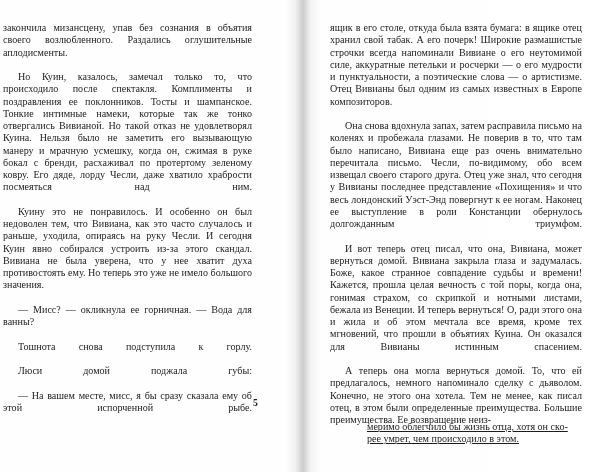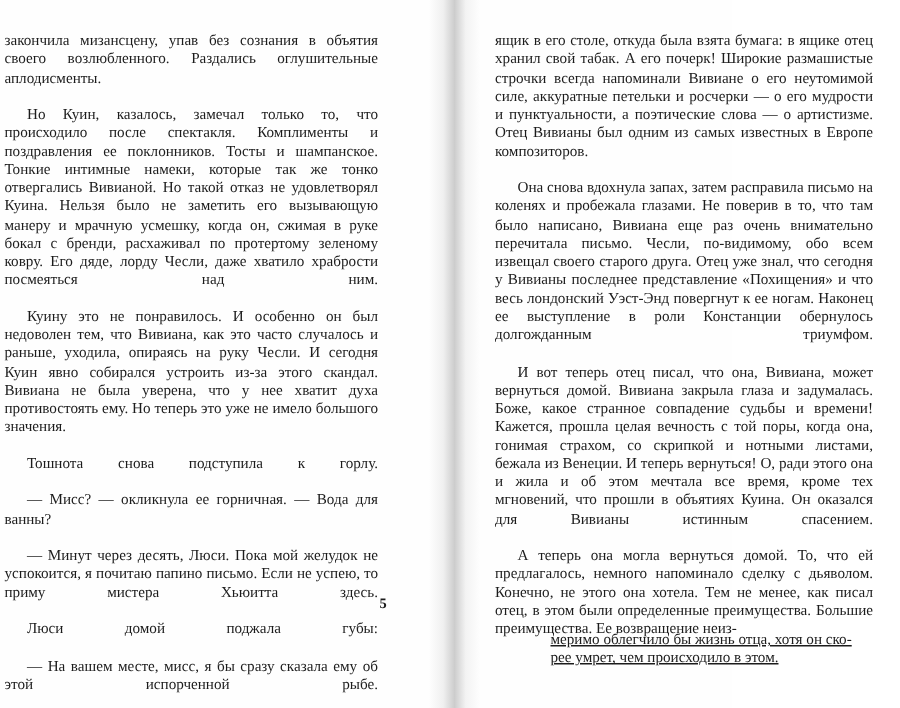--- a/index.html
+++ b/index.html
@@ -101,23 +101,22 @@
 
 <div id="spread">
 
   <div id="gutter"></div>
 
   <div class="page" id="page-left">
     <div class="textblock">
       <p class="para noindent">закончила мизансцену, упав без сознания в объятия своего возлюбленного. Раздались оглушительные аплодисменты.</p>
       <p class="para">Но Куин, казалось, замечал только то, что происходило после спектакля. Комплименты и поздравления ее поклонников. Тосты и шампанское. Тонкие интимные намеки, которые так же тонко отвергались Вивианой. Но такой отказ не удовлетворял Куина. Нельзя было не заметить его вызывающую манеру и мрачную усмешку, когда он, сжимая в руке бокал с бренди, расхаживал по протертому зеленому ковру. Его дяде, лорду Чесли, даже хватило храбрости посмеяться над ним.</p>
       <p class="para">Куину это не понравилось. И особенно он был недоволен тем, что Вивиана, как это часто случалось и раньше, уходила, опираясь на руку Чесли. И сегодня Куин явно собирался устроить из-за этого скандал. Вивиана не была уверена, что у нее хватит духа противостоять ему. Но теперь это уже не имело большого значения.</p>
+      <p class="para">— Мисс? — окликнула ее горничная. — Вода для ванны?</p>
       <p class="para">Тошнота снова подступила к горлу.</p>
-      <p class="para">— Мисс? — окликнула ее горничная. — Вода для ванны?</p>
-      <p class="para">— Минут через десять, Люси. Пока мой желудок не успокоится, я почитаю папино письмо. Если не успею, то приму мистера Хьюитта здесь.</p>
       <p class="para">Люси домой поджала губы:</p>
       <p class="para">— На вашем месте, мисс, я бы сразу сказала ему об этой испорченной рыбе.</p>
 
     </div>
     <div class="folio" id="folio-left">5</div>
   </div>
 
   <div class="page" id="page-right">
     <div class="textblock">
       <p class="para noindent">ящик в его столе, откуда была взята бумага: в ящике отец хранил свой табак. А его почерк! Широкие размашистые строчки всегда напоминали Вивиане о его неутомимой силе, аккуратные петельки и росчерки — о его мудрости и пунктуальности, а поэтические слова — о артистизме. Отец Вивианы был одним из самых известных в Европе композиторов.</p>

